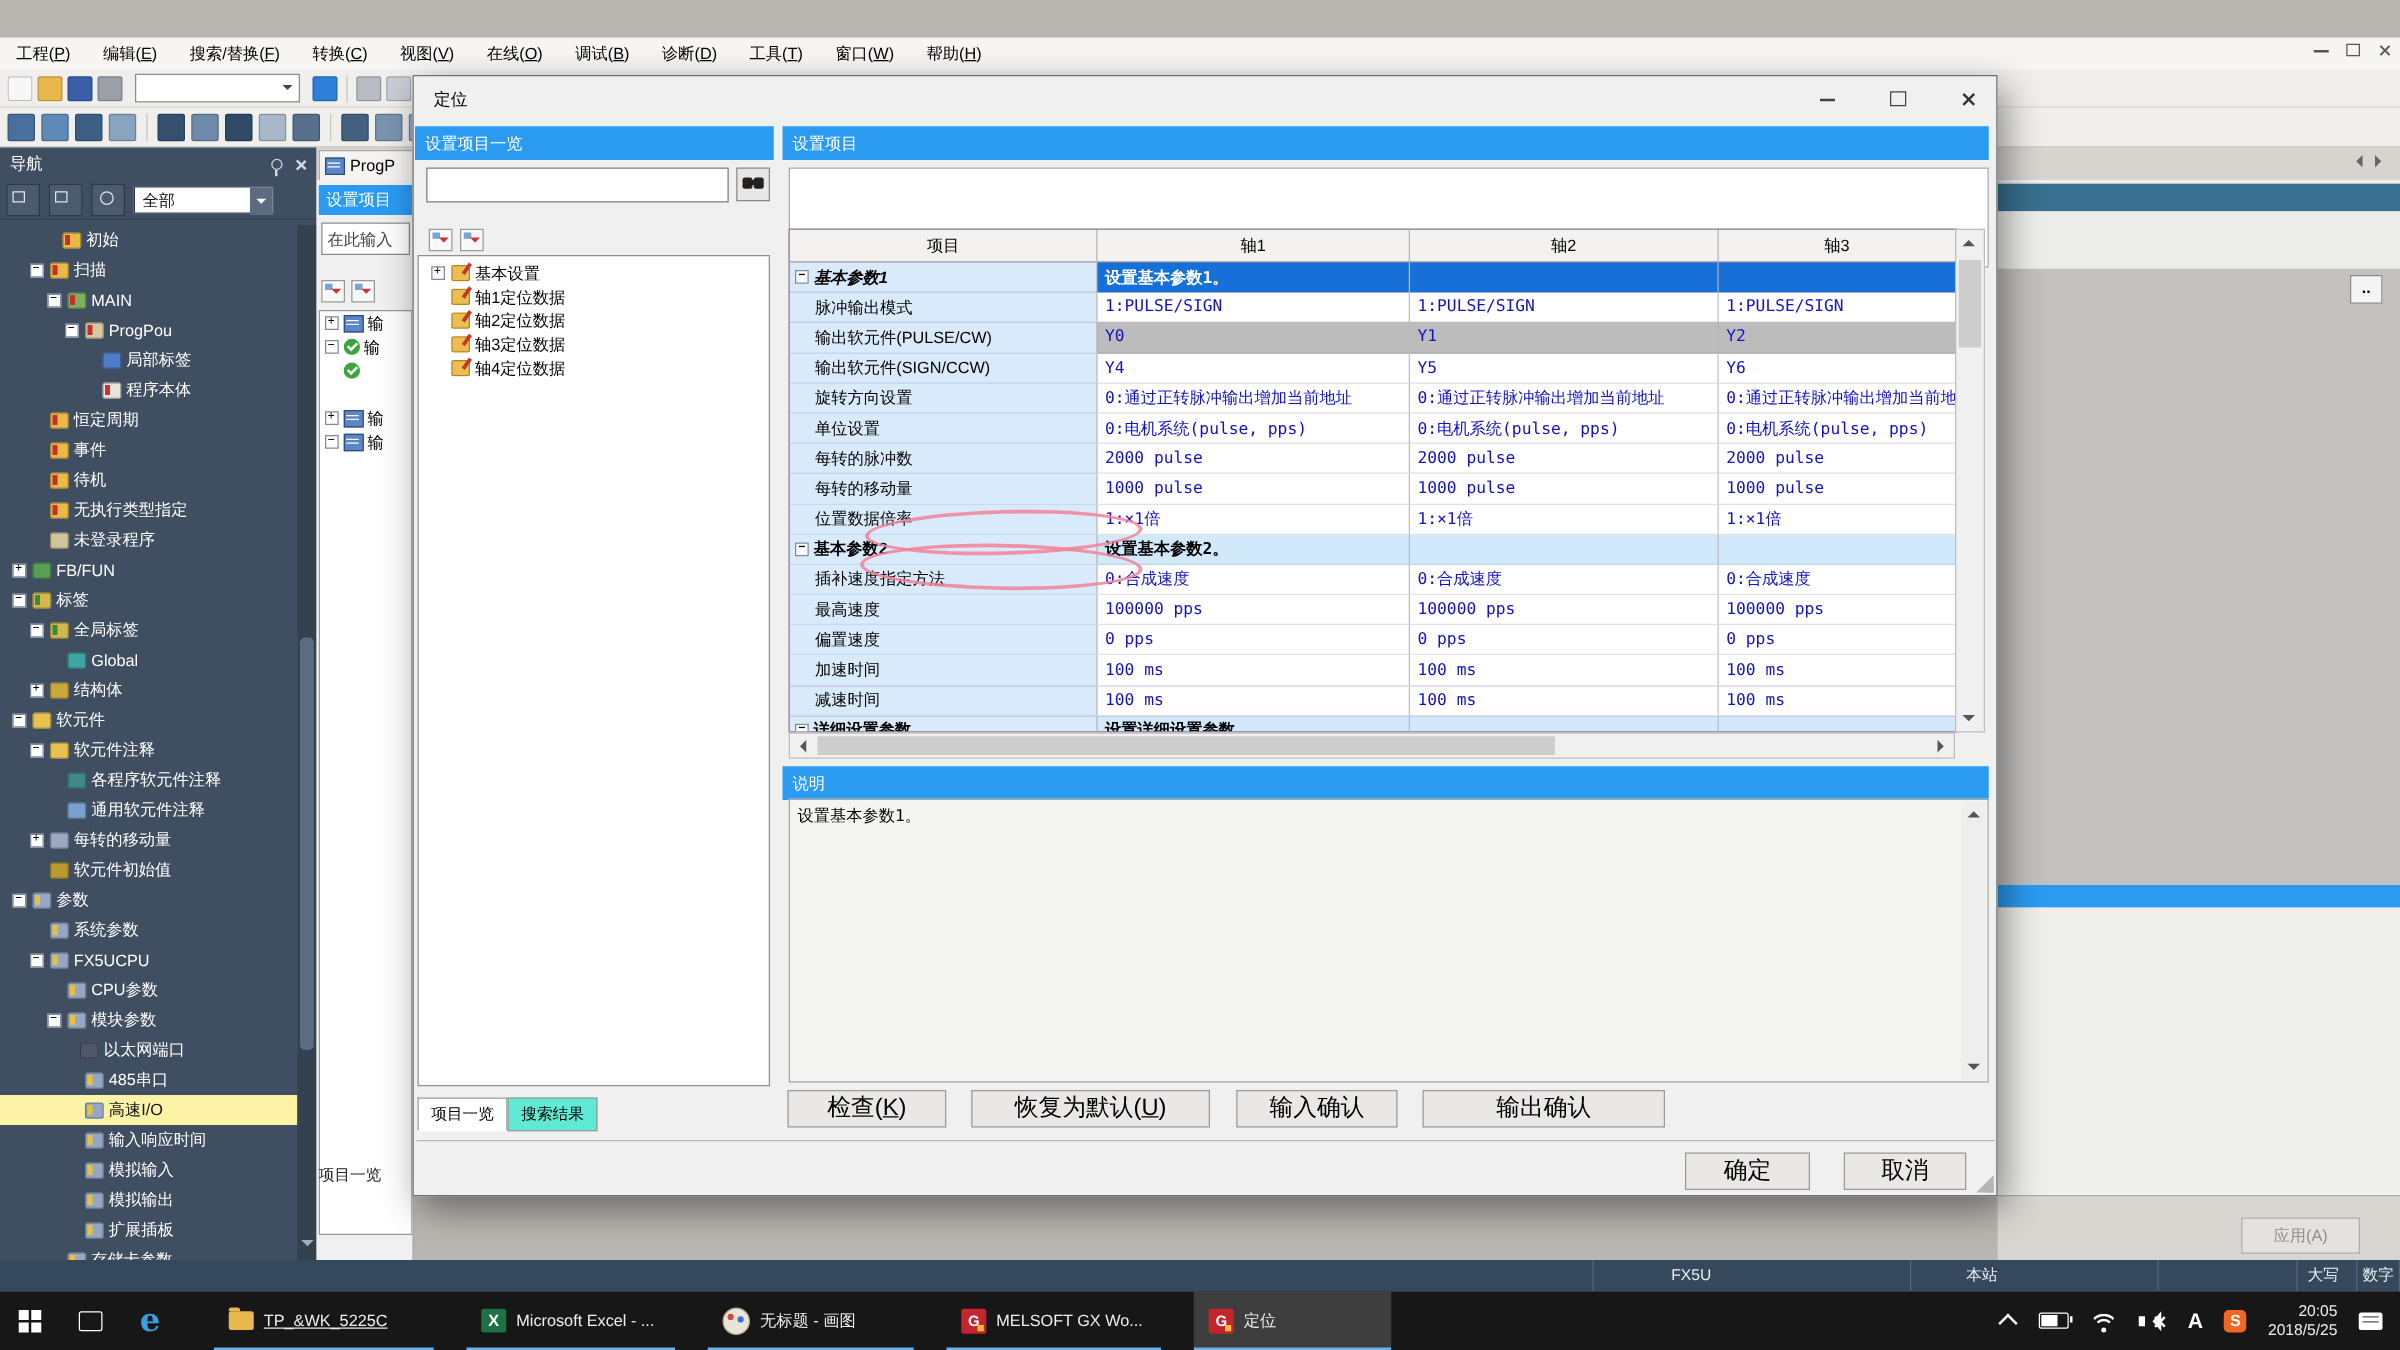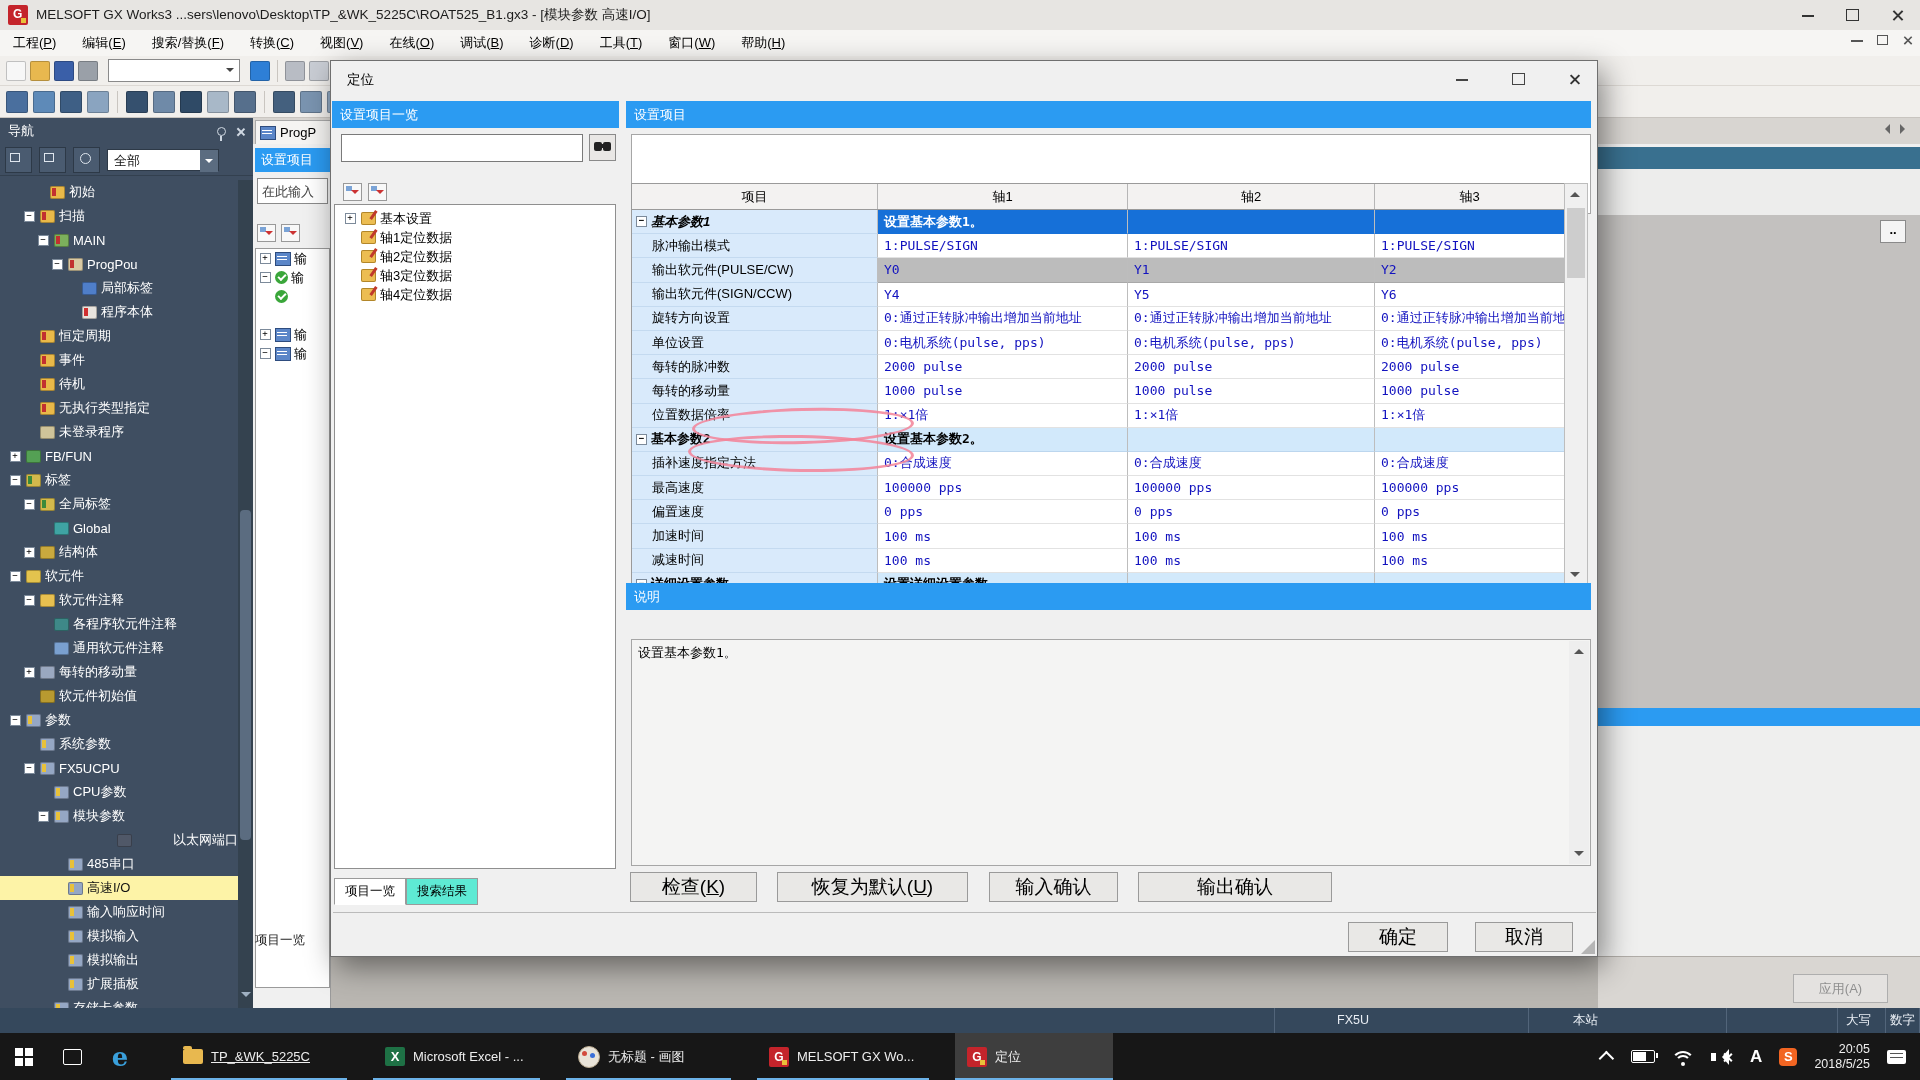--- a/index.html
+++ b/index.html
@@ -185,52 +185,35 @@
   .sc-btn{position:absolute;width:20px;height:20px;display:flex;align-items:center;justify-content:center;}
   .arr{width:0;height:0;border:5px solid transparent;}
   .arr.up{border-bottom-color:#555;margin-bottom:4px;}
   .arr.down{border-top-color:#555;margin-top:4px;}
   .arr.left{border-right-color:#555;margin-right:4px;}
   .arr.right{border-left-color:#555;margin-left:4px;}
   .v-thumb{position:absolute;left:2px;top:24px;width:18px;height:70px;background:#cdcdcd;}
   .h-thumb{position:absolute;left:22px;top:2px;width:590px;height:15px;background:#cdcdcd;}
 
   
-  .hd-desc{left:295px;top:522px;width:965px;}
+  .hd-desc{left:295px;top:552px;width:965px;}
   .desc-box{position:absolute;left:300px;top:578px;width:960px;height:227px;background:#f4f4f3;border:1px solid #a6a6a6;box-sizing:border-box;padding:4px 6px;font-family:"DejaVu Sans Mono",monospace;font-size:13px;}
   .desc-scroll{position:absolute;right:1px;top:1px;width:20px;height:223px;background:#eee;}
   .btnrow .btn{position:absolute;height:30px;background:#e9e8e6;border:1px solid #9a9a9a;text-align:center;line-height:28px;box-sizing:border-box;font-size:19px;}
   .footer-sep{position:absolute;left:2px;top:851px;width:1263px;height:1px;background:#bbb;}
   .grip{position:absolute;right:2px;bottom:2px;width:0;height:0;border:7px solid transparent;border-right-color:#b5b5b5;border-bottom-color:#b5b5b5;}
 
   
   .pink-ellipse{position:absolute;border:3.5px solid rgba(243,130,152,.85);border-radius:50%;}
 </style>
 </head>
 <body>
 
 <div class="screen">
 
-  <div class="abs titlebar">
-    <span class="app-ic">
-        <i></i>
-      </span>
-    <span class="title-text">MELSOFT GX Works3 ...sers\lenovo\Desktop\TP_&amp;WK_5225C\ROAT525_B1.gx3 - [模块参数 高速I/O]</span>
-    <span class="cap-wrap">
-      <span class="cap-btn">
-          <span class="glyph-min"></span>
-        </span>
-      <span class="cap-btn">
-          <span class="glyph-max"></span>
-        </span>
-      <span class="cap-btn">
-          <span class="xg"></span>
-        </span>
-    </span>
-  </div>
 
   <div class="abs menubar">
     <span id="menus" style="display:flex;">
         <span class="menu-item">工程(<u>P</u>)</span>
         <span class="menu-item">编辑(<u>E</u>)</span>
         <span class="menu-item">搜索/替换(<u>F</u>)</span>
         <span class="menu-item">转换(<u>C</u>)</span>
         <span class="menu-item">视图(<u>V</u>)</span>
         <span class="menu-item">在线(<u>O</u>)</span>
         <span class="menu-item">调试(<u>B</u>)</span>
@@ -552,21 +535,21 @@
         </div>
         <div class="nav-row" style="padding-left: 36px;">
           <span class="exp-slot">
             <span class="expander">−</span>
           </span>
           <span class="nicon" style="background: rgb(149, 167, 196);">
             <span class="acc" style="background: rgb(232, 193, 58);"></span>
           </span>
           <span>模块参数</span>
         </div>
-        <div class="nav-row" style="padding-left: 62px; justify-content: space-between;">
+        <div class="nav-row" style="padding-left: 46px;">
           <span class="exp-slot"></span>
           <span class="nicon" style="background: rgb(80, 88, 104);"></span>
           <span>以太网端口</span>
         </div>
         <div class="nav-row" style="padding-left: 50px;">
           <span class="exp-slot"></span>
           <span class="nicon" style="background: rgb(149, 167, 196);">
             <span class="acc" style="background: rgb(232, 193, 58);"></span>
           </span>
           <span>485串口</span>

